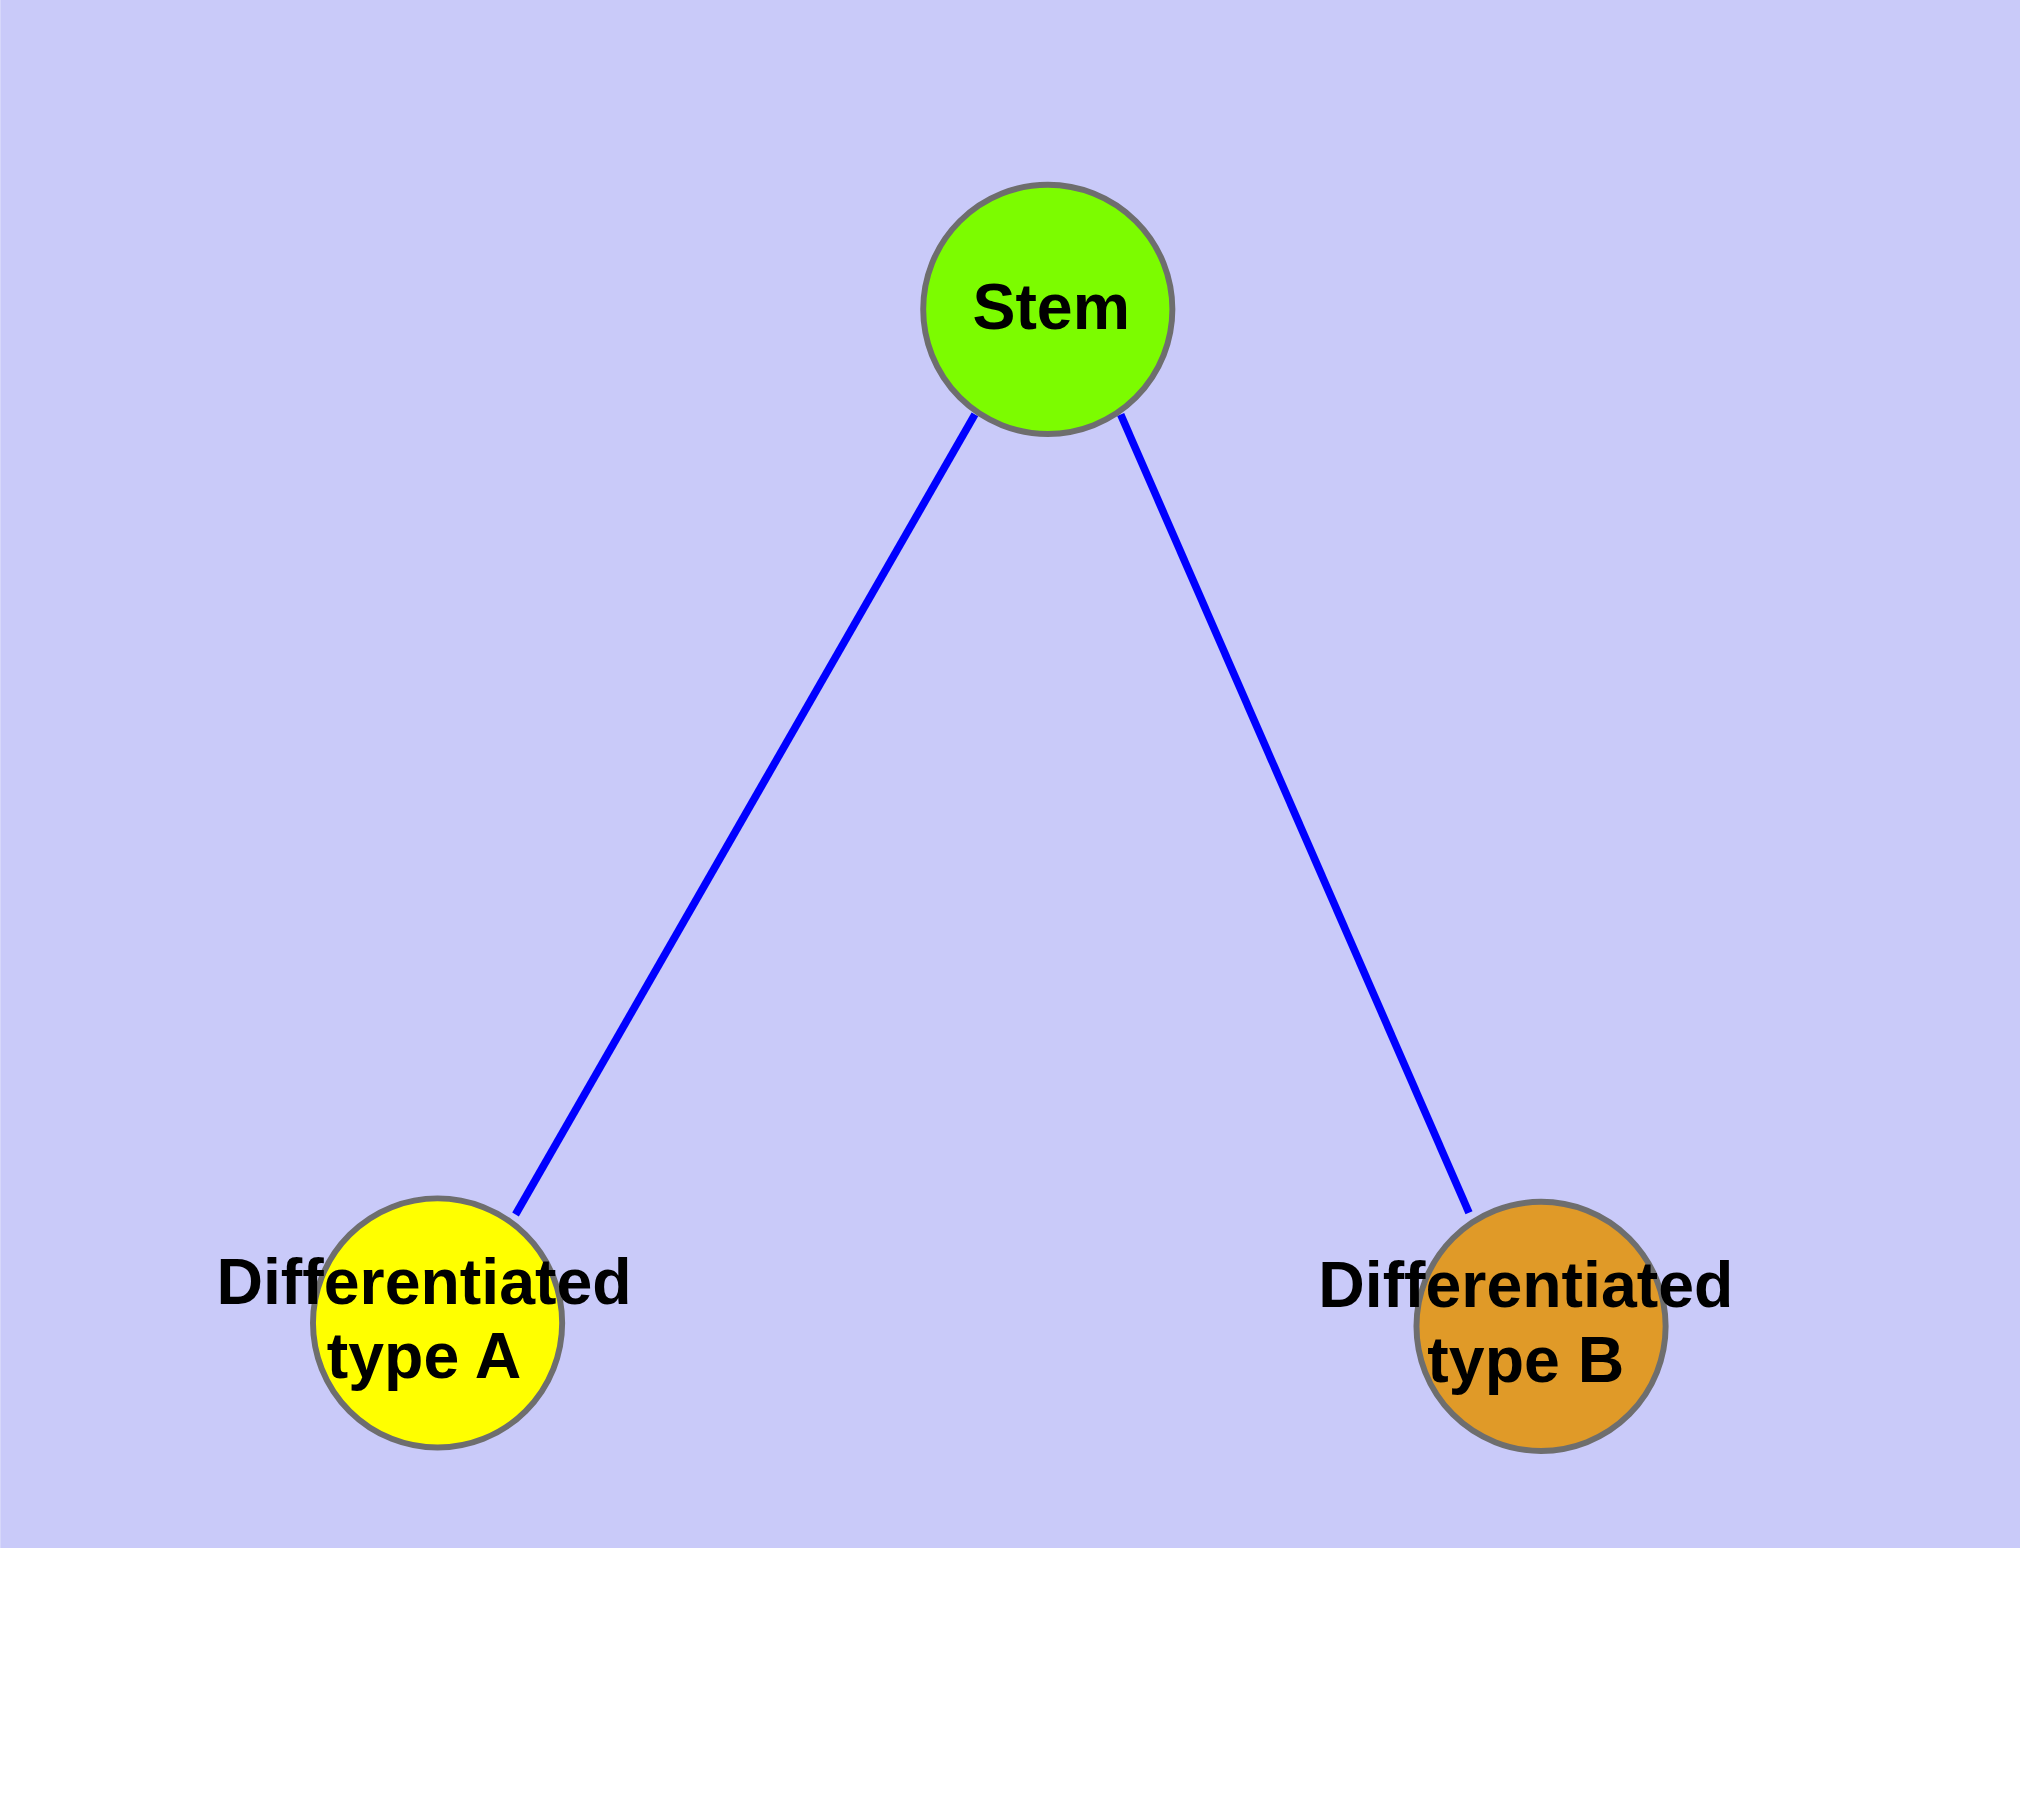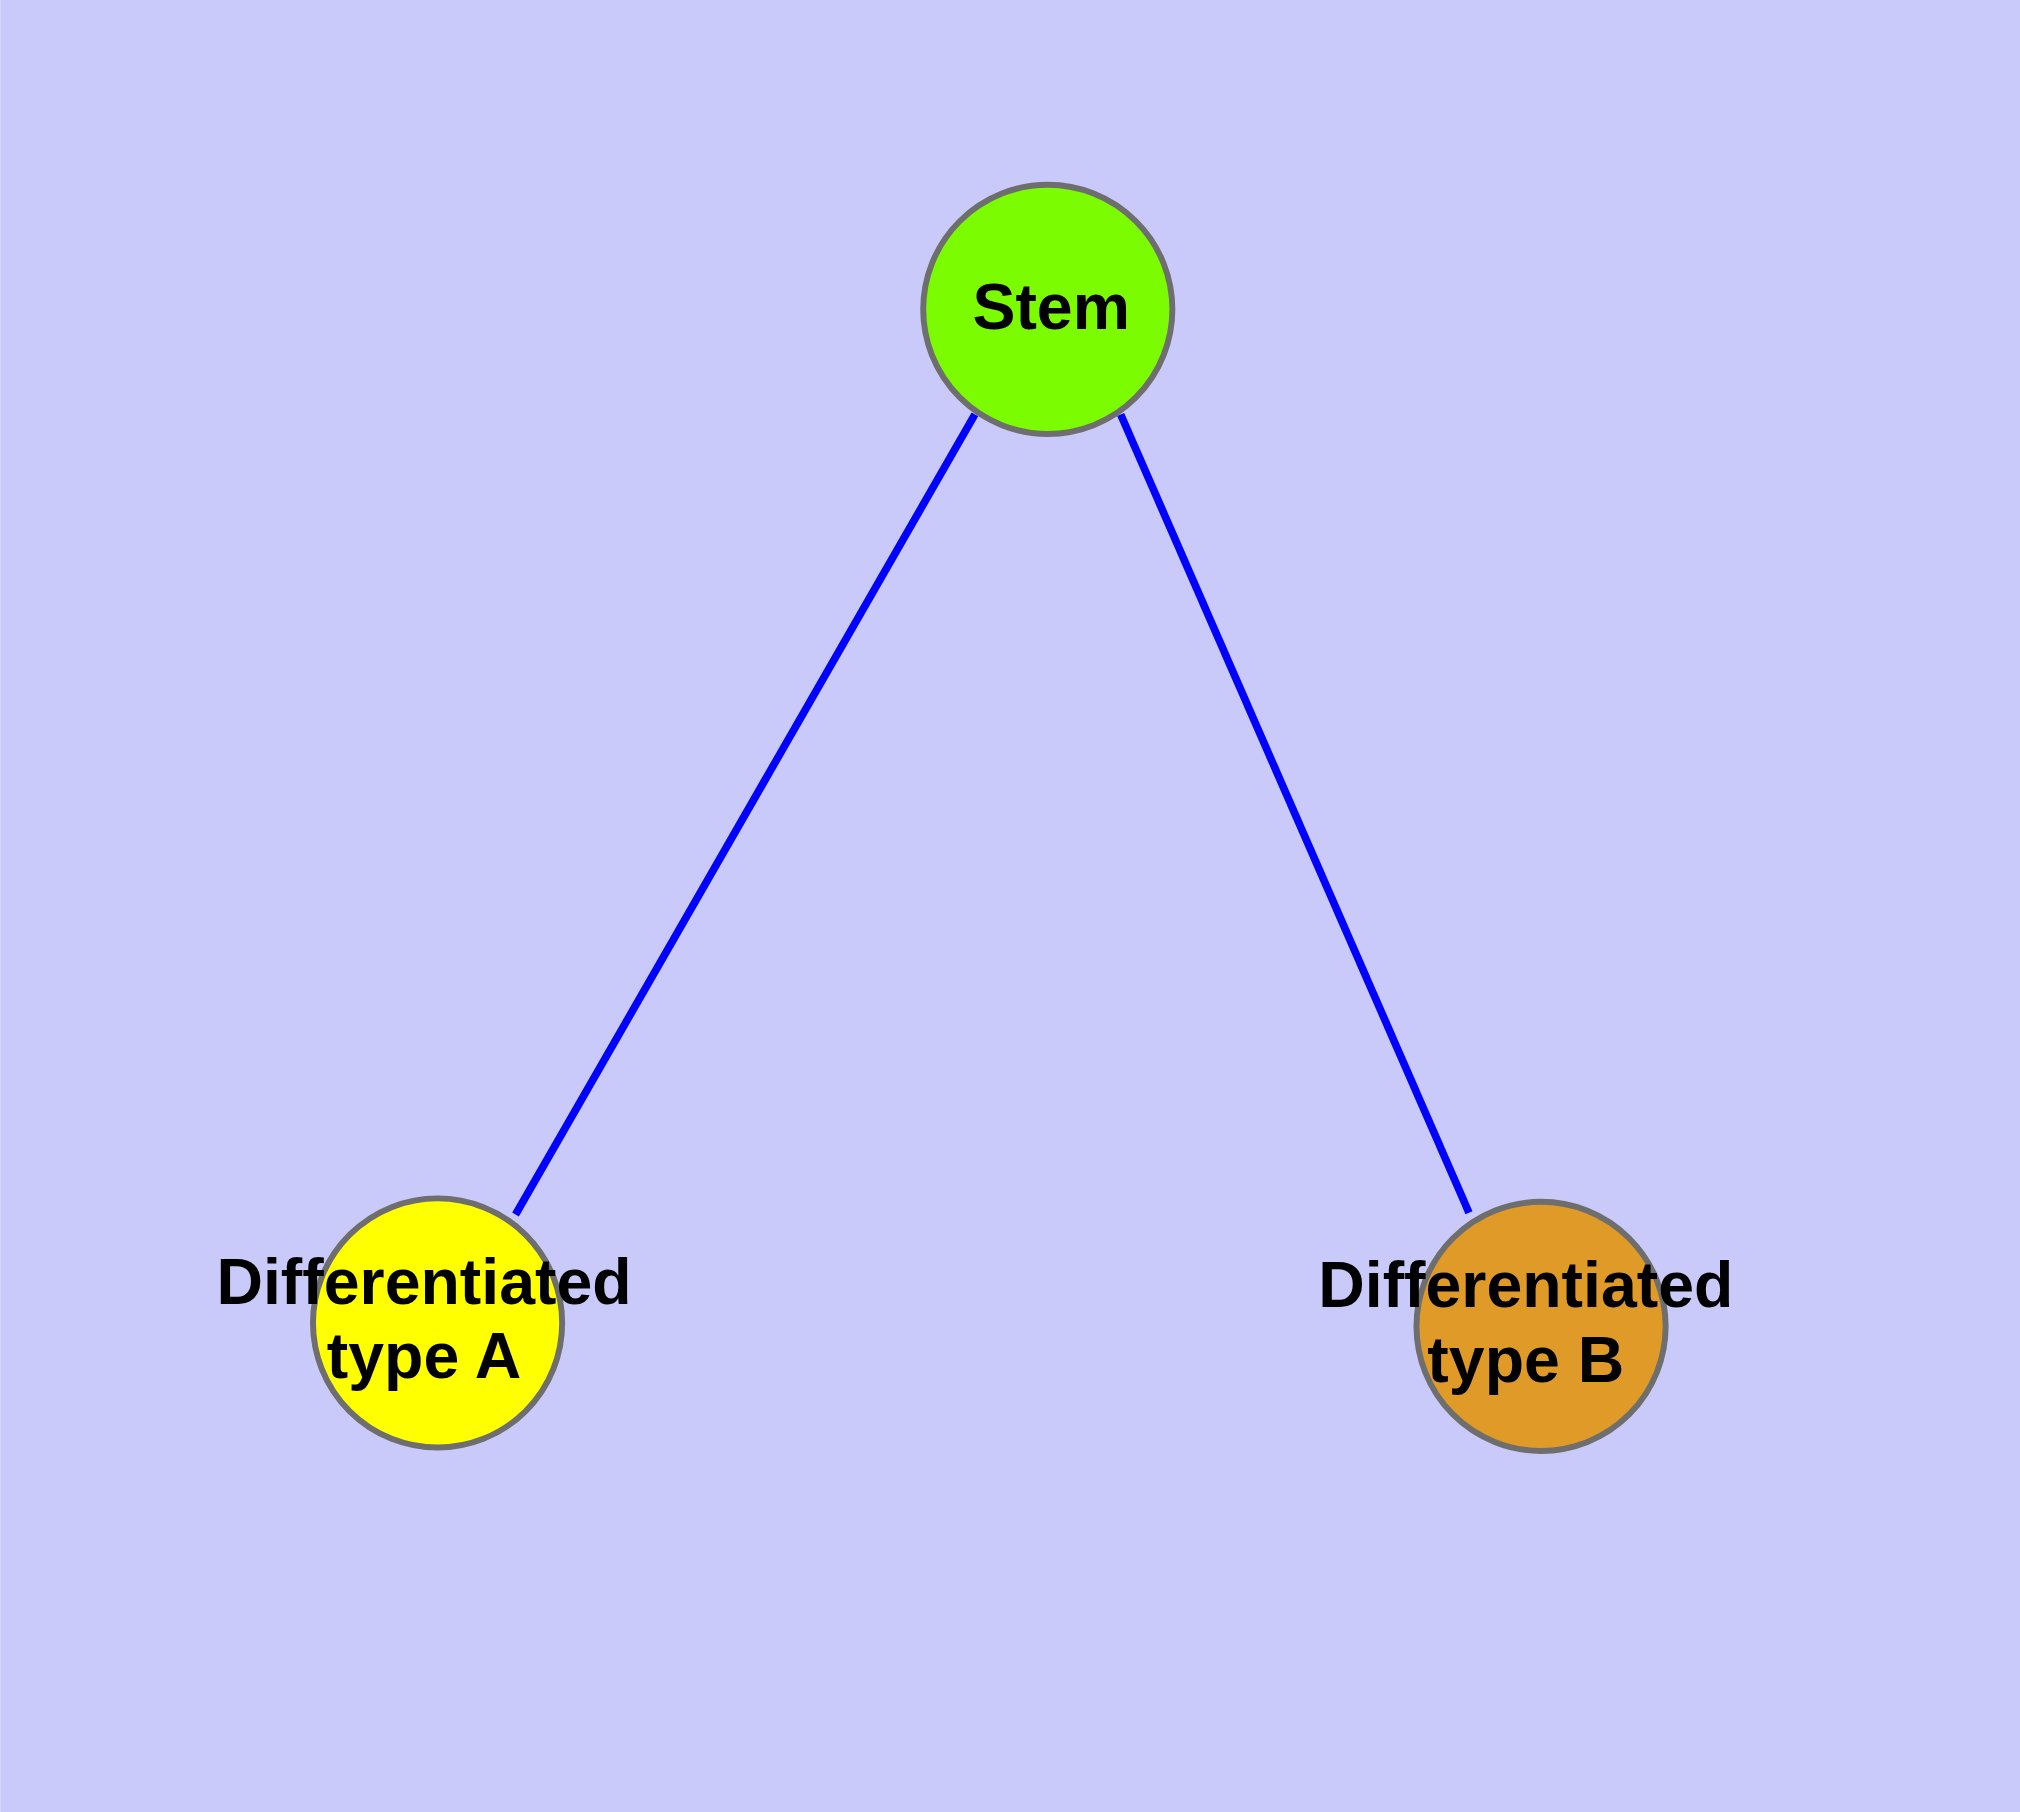--- a/index.html
+++ b/index.html
@@ -29,21 +29,21 @@
     fill: #000000;
     text-anchor: middle;
     dominant-baseline: middle;
     paint-order: normal;
     white-space: pre;
   }
 </style>
 </head>
 <body>
 
-<div id="canvas" style="width: 2021px; height: 1812px;">
+<div id="canvas" style="width: 2021px; height: 1548px;">
   <svg id="graph-svg" viewBox="0 0 2384 2138" xmlns="http://www.w3.org/2000/svg" style="width: 2021px; height: 1812px;">
 
     <rect id="bg-rect" x="0" y="0" width="2384" height="2138" fill="#c9caf9"></rect>
 
     <g id="edges-layer">
       <line class="graph-edge" id="edge-0" x1="1150" y1="489" x2="608" y2="1433" stroke="#0000ff" stroke-width="9" stroke-linecap="butt"></line>
       <line class="graph-edge" id="edge-1" x1="1322" y1="489" x2="1733" y2="1431" stroke="#0000ff" stroke-width="9" stroke-linecap="butt"></line>
     </g>
 
     <g id="nodes-layer">

